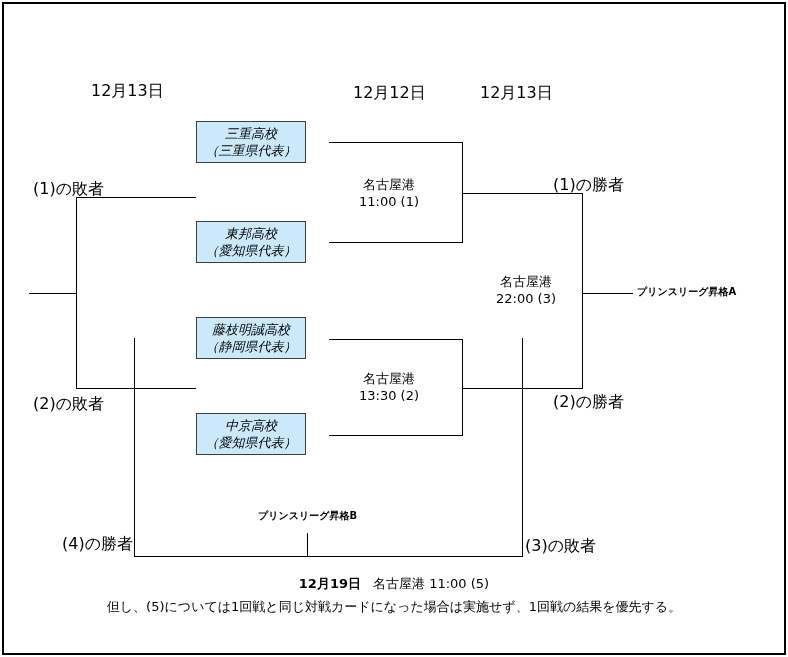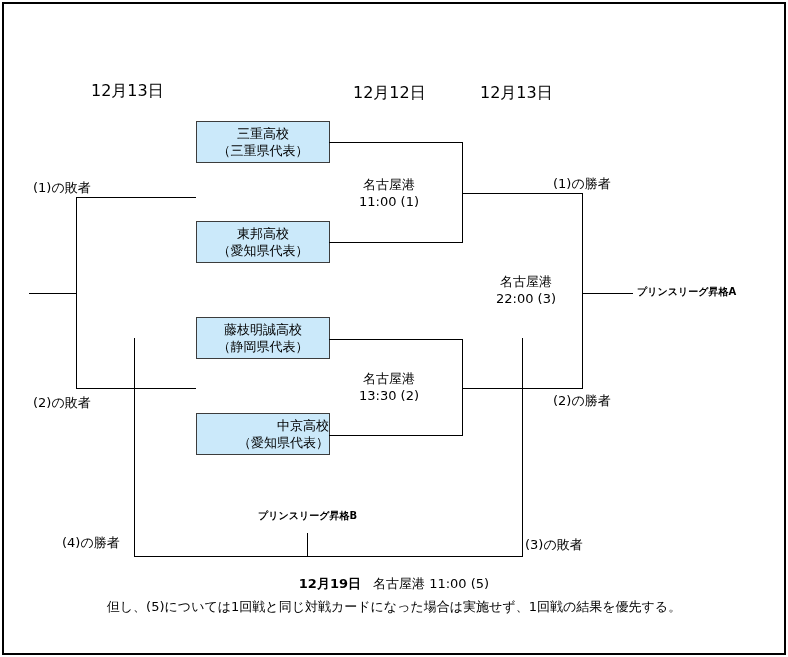--- a/index.html
+++ b/index.html
@@ -13,29 +13,29 @@
     position:relative;width:788px;height:657px;background:#fff;overflow:hidden;
     font-family:"DejaVu Sans","Liberation Sans",sans-serif;color:#000;
   }
   .frame{position:absolute;left:2px;top:2px;right:2px;bottom:2px;border:2px solid #000;}
   .title{
     position:absolute;left:0;right:0;top:28px;text-align:center;
     font-size:16px;font-weight:bold;color:var(--title-color);letter-spacing:1px;
   }
   .date-h{position:absolute;width:80px;text-align:left;font-size:16px;font-weight:normal;}
   .team-box{
-    position:absolute;left:196px;width:134px;height:42px;box-sizing:border-box;
+    position:absolute;left:196px;width:110px;height:42px;box-sizing:border-box;
     background:var(--box-fill);border:1px solid var(--box-border);
     display:flex;flex-direction:column;justify-content:center;align-items:center;
-    font-size:13px;line-height:17px;text-align:center;
+    font-size:13px;line-height:17px;text-align:center;font-style:italic;
   }
   .match-label{
     position:absolute;width:120px;text-align:center;font-size:13px;line-height:17px;
   }
-  .side-label{position:absolute;font-size:13px;white-space:nowrap;}
+  .side-label{position:absolute;font-size:16px;white-space:nowrap;}
   .promo{position:absolute;font-size:10px;white-space:nowrap;font-weight:bold;}
   .promo-b{width:121px;text-align:center;}
   .final-line{
     position:absolute;left:0;right:0;top:575px;text-align:center;font-size:13px;
   }
   .final-line .f-date{font-weight:bold;}
   .final-line .f-rest{margin-left:12px;}
   .note{position:absolute;left:0;right:0;top:598px;text-align:center;font-size:13px;}
   .hl{position:absolute;height:1px;background:var(--line-color);}
   .vl{position:absolute;width:1px;background:var(--line-color);}
@@ -56,21 +56,21 @@
     <div>（三重県代表）</div>
   </div>
   <div class="team-box" style="top:221px;">
     <div>東邦高校</div>
     <div>（愛知県代表）</div>
   </div>
   <div class="team-box" style="top:317px;">
     <div>藤枝明誠高校</div>
     <div>（静岡県代表）</div>
   </div>
-  <div class="team-box" style="top:413px;align-items:flex-end;">
+  <div class="team-box" style="top:413px;">
     <div>中京高校</div>
     <div>（愛知県代表）</div>
   </div>
 
   <div class="match-label" style="left:329px;top:176px;">
     <div>名古屋港</div>
     <div>11:00 (1)</div>
   </div>
   <div class="match-label" style="left:329px;top:370px;">
     <div>名古屋港</div>

